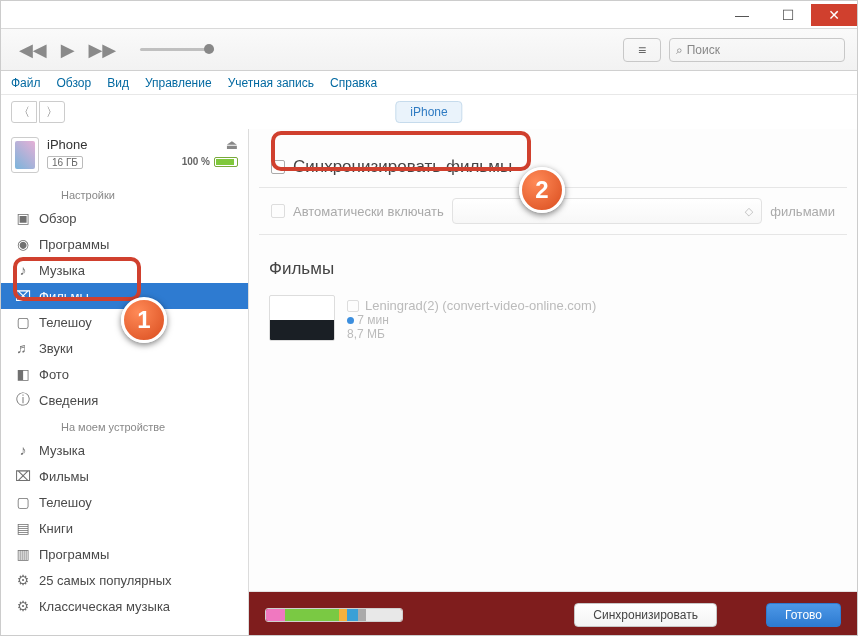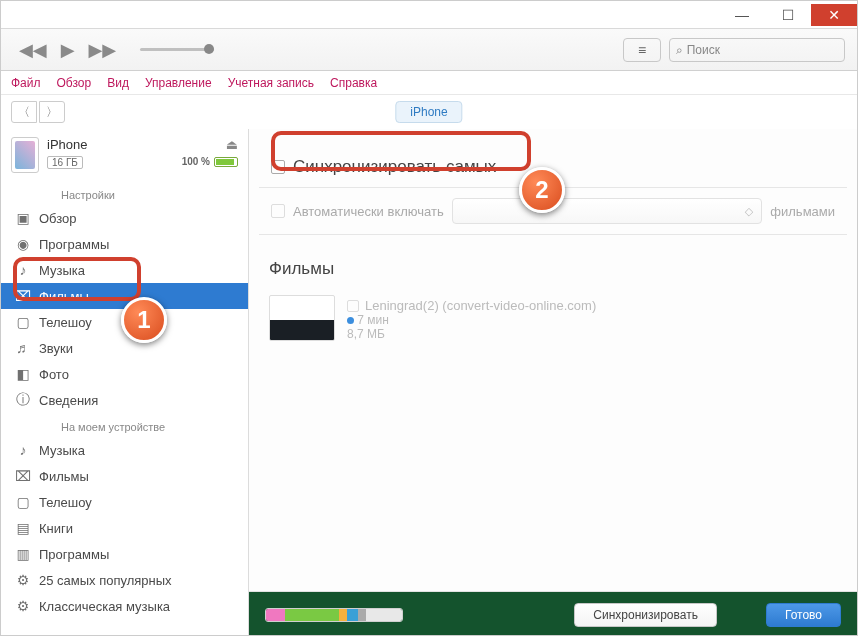--- a/index.html
+++ b/index.html
@@ -15,21 +15,21 @@
 .play-controls { display: flex; align-items: center; gap: 14px; margin-left: 6px; }
 .play-controls .ctrl { color: #8a8a8a; font-size: 18px; }
 .vol-slider { width: 74px; height: 3px; background: #c0c0c0; border-radius: 2px; margin-left: 10px; position: relative; }
 .vol-slider::after { content:""; position:absolute; right:0; top:-4px; width:10px; height:10px; border-radius:50%; background:#888; }
 .apple-logo { position: absolute; left: 50%; transform: translateX(-50%); color: #888; font-size: 22px; }
 .toolbar-right { margin-left: auto; display: flex; gap: 8px; }
 .list-btn { width: 38px; height: 24px; border: 1px solid #c8c8c8; border-radius: 4px; display:flex; align-items:center; justify-content:center; color:#666; font-size:14px; }
 .search-box { width: 176px; height: 24px; border: 1px solid #c8c8c8; border-radius: 4px; display:flex; align-items:center; padding:0 6px; gap:4px; font-size:12px; color:#888; }
 
 
-.menubar { height: 24px; padding: 0 10px; display:flex; gap: 16px; align-items:center; font-size: 12px; color:#be185d; border-bottom:1px solid #e8e8e8; }
+.menubar { height: 24px; padding: 0 10px; display:flex; gap: 16px; align-items:center; font-size: 12px; color:#0369a1; border-bottom:1px solid #e8e8e8; }
 
 
 .nav-row { height: 34px; display:flex; align-items:center; position:relative; padding:0 10px; }
 .nav-arrows { display:flex; gap:2px; }
 .nav-arrows .arr { width:26px; height:22px; border:1px solid #ccc; border-radius:3px; display:flex; align-items:center; justify-content:center; font-size:12px; color:#666; }
 .nav-arrows .arr:first-child { border-radius: 3px 0 0 3px; }
 .nav-arrows .arr:last-child { border-radius: 0 3px 3px 0; }
 .device-pill { position:absolute; left:50%; transform:translateX(-50%); padding: 3px 14px; border:1px solid #c6dbec; border-radius:4px; font-size:12px; color:#2f7bc2; background:#eaf3fb; }
 
 
@@ -67,21 +67,21 @@
 .auto-row .select-stub { flex:1; height:26px; border:1px solid #e2e2e2; border-radius:4px; background:linear-gradient(#fff,#f7f7f7); position:relative; }
 .auto-row .select-stub::after { content:"◇"; font-size:11px; color:#bbb; position:absolute; right:8px; top:50%; transform:translateY(-50%); }
 .section-header { font-size:17px; color:#444; margin: 24px 20px 10px; }
 .movie-item { display:flex; gap:12px; padding: 6px 20px; align-items:flex-end; }
 .movie-thumb { width:66px; height:46px; border:1px solid #ddd; background:linear-gradient(#fff 55%, #1a1f25 55%); border-radius:2px; }
 .movie-meta { font-size:12px; color:#bbb; }
 .movie-title { color:#bbb; font-size:13px; display:flex; align-items:center; gap:6px; }
 .dot-blue { width:7px; height:7px; border-radius:50%; background:#3b8ede; display:inline-block; }
 
 
-.footer { position:absolute; bottom:0; left:0; right:0; height:46px; border-top:1px solid #e3e3e3; display:flex; align-items:center; padding: 0 16px; gap:18px; background:#14532d; }
+.footer { position:absolute; bottom:0; left:0; right:0; height:46px; border-top:1px solid #e3e3e3; display:flex; align-items:center; padding: 0 16px; gap:18px; background:#7f1d1d; }
 .storage-bar { flex:1; max-width:200px; height:14px; border:1px solid #d0d0d0; border-radius:3px; display:flex; overflow:hidden; }
 .storage-bar span { display:block; height:100%; }
 .btn { height:24px; padding: 0 18px; border:1px solid #c7c7c7; border-radius:4px; font-size:12px; display:flex; align-items:center; background:linear-gradient(#fff,#f4f4f4); color:#444; }
 .btn.primary { background:linear-gradient(#4d98e7,#2e7bd1); color:#fff; border-color:#2e7bd1;margin-left:31px; }
 
 
 .callout-box { position:absolute; border:4px solid #d0402e; border-radius:10px; pointer-events:none; }
 .callout-circle { position:absolute; width:46px; height:46px; border-radius:50%; background:radial-gradient(circle at 35% 30%, #ff8a57, #d94c1e); border:3px solid #fff; box-shadow:0 2px 6px rgba(0,0,0,.5); color:#fff; font-size:24px; font-weight:bold; display:flex; align-items:center; justify-content:center; pointer-events:none; }
 </style>
 </head>
@@ -207,21 +207,21 @@
       <div class="sb-item">
           <span class="icon">⚙</span>
           <span>Классическая музыка</span>
         </div>
     </div>
   </div>
 
   <div class="content">
     <div class="sync-row">
       <span class="chk"></span>
-      <span>Синхронизировать самых</span>
+      <span>Синхронизировать фильмы</span>
     </div>
     <div class="auto-row">
       <span class="chk" style="border-color:#ddd;"></span>
       <span>Автоматически включать</span>
       <div class="select-stub"></div>
       <span>фильмами</span>
     </div>
 
     <div class="section-header">Фильмы</div>
     <div class="movie-item">

